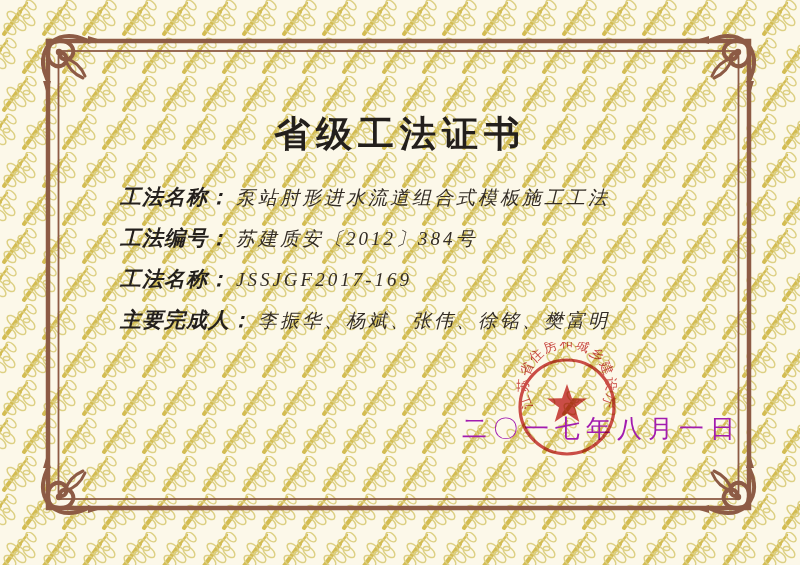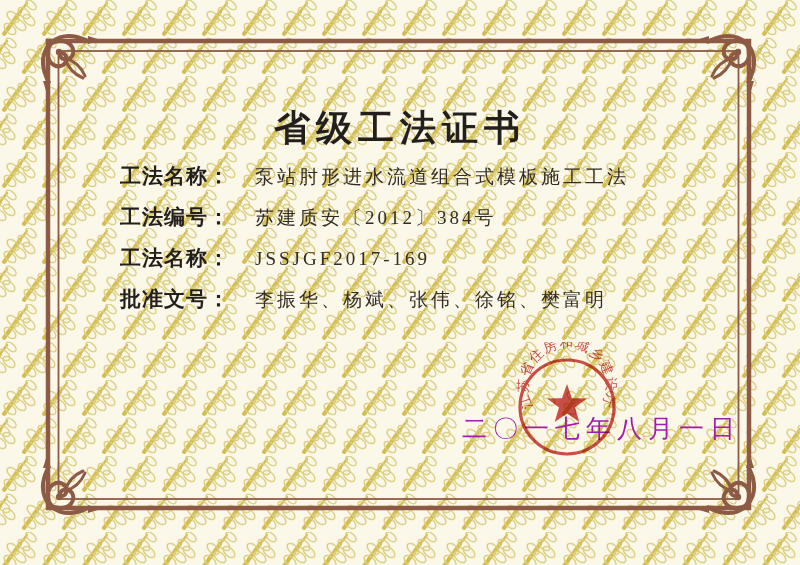--- a/index.html
+++ b/index.html
@@ -2,33 +2,33 @@
 <html><head>
 <meta charset="utf-8">
 <style>
   html,body{margin:0;padding:0;}
   body{width:800px;height:565px;overflow:hidden;font-family:"Liberation Serif",serif;}
   .page{position:relative;width:800px;height:565px;background:#fcf8e9;overflow:hidden;}
   .layer{position:absolute;left:0;top:0;width:800px;height:565px;}
   .bg-svg{z-index:0;}
   .content{z-index:2;}
   .title{
-    position:absolute;left:0;top:104px;width:800px;text-align:center;
+    position:absolute;left:0;top:110px;width:800px;text-align:center;
     font-family:"Liberation Sans",sans-serif;font-weight:bold;
     font-size:36px;letter-spacing:6px;color:#231f1c;
   }
-  .fields{position:absolute;left:120px;top:162px;width:600px;}
+  .fields{position:absolute;left:120px;top:183px;width:600px;font-style:italic;}
   .field-row{display:flex;align-items:baseline;height:26px;margin-bottom:15px;white-space:nowrap;}
   .field-label{
     font-family:"Liberation Sans",sans-serif;font-weight:bold;
     font-size:21px;color:#231f1c;letter-spacing:1px;
   }
   .field-value{
     font-family:"Liberation Serif",serif;font-size:19px;color:#332c25;
-    margin-left:25px;letter-spacing:3px;
+    margin-left:6px;letter-spacing:3px;
   }
   .date-line{
     position:absolute;left:462px;top:412px;
     font-family:"Liberation Serif",serif;font-size:25px;color:#a21caf;
     letter-spacing:6px;white-space:nowrap;
   }
   .seal{
     position:absolute;left:502px;top:342px;width:130px;height:130px;
     z-index:3;mix-blend-mode:multiply;opacity:0.92;
   }
@@ -91,21 +91,21 @@
       </div>
       <div class="field-row">
         <span class="field-label">工法编号：</span>
         <span class="field-value">苏建质安〔2012〕384号</span>
       </div>
       <div class="field-row">
         <span class="field-label">工法名称：</span>
         <span class="field-value">JSSJGF2017-169</span>
       </div>
       <div class="field-row">
-        <span class="field-label">批准文号：</span>
+        <span class="field-label">主要完成人：</span>
         <span class="field-value">李振华、杨斌、张伟、徐铭、樊富明</span>
       </div>
     </div>
 
     <div class="date-line">二〇一七年八月一日</div>
   </div>
 
   <svg class="seal" width="130" height="130" viewBox="0 0 130 130" xmlns="http://www.w3.org/2000/svg">
     <defs>
       <path id="sealArc" d="M 31,98 A 39.5,39.5 0 1 1 99,98" transform="translate(0,-33)" fill="none"></path>

